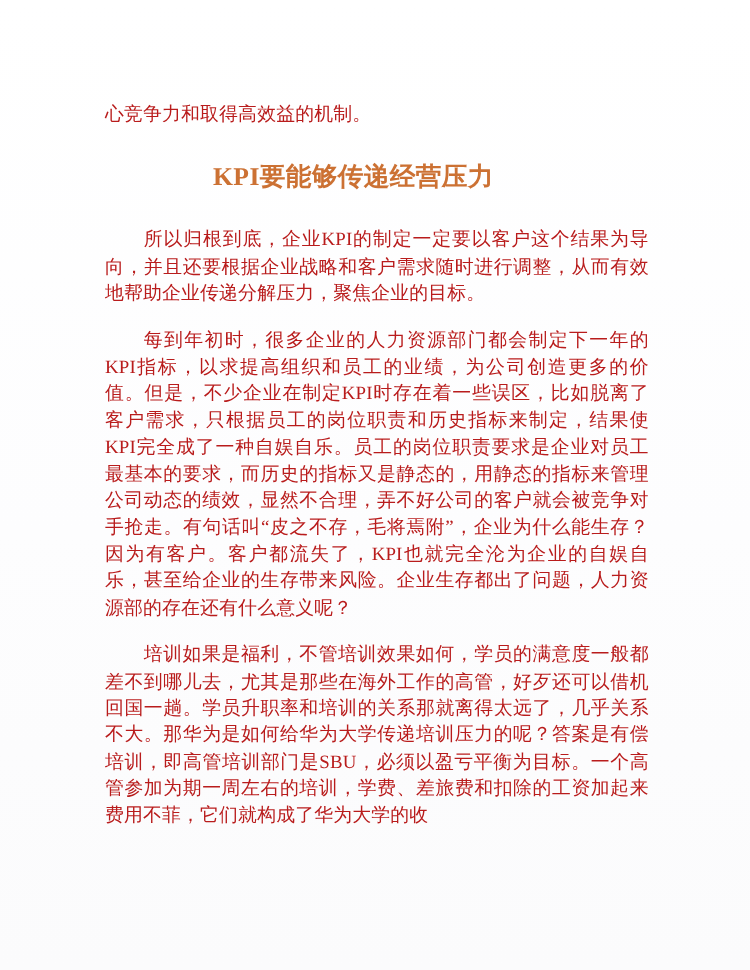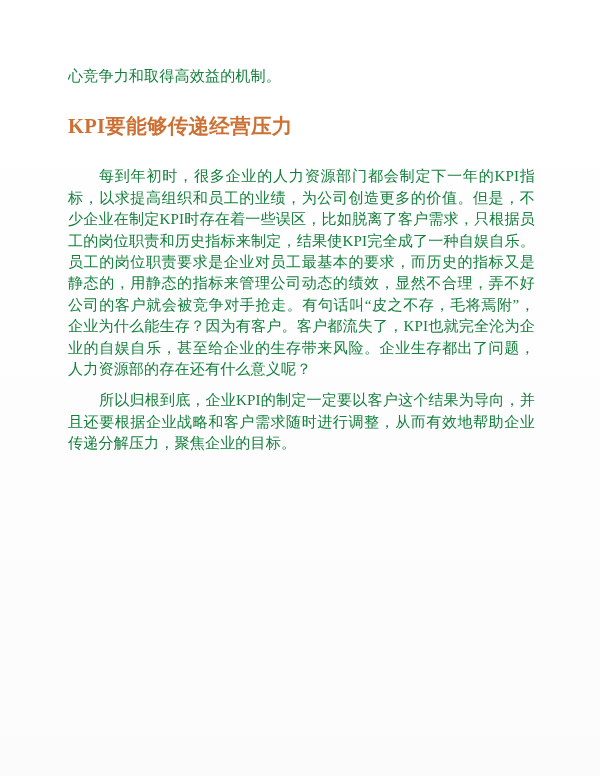--- a/index.html
+++ b/index.html
@@ -32,22 +32,22 @@
     z-index: 0;
   }
 
   #content {
     position: relative;
     z-index: 1;
     padding: 66px 65px 0 68px;
   }
 
   .para {
-    margin: 0;
-    color: #15803d;
+    margin: 16px;
+    color: #b91c1c;
     font-size: 15.1px;
     line-height: 21.4px;
     text-align: justify;
     text-justify: inter-ideograph;
     letter-spacing: 0.12px;
     font-family: "Liberation Serif", "DejaVu Serif", serif;
   }
 
   .para.continuation {
     text-indent: 0;
@@ -61,21 +61,21 @@
     margin-top: 10px;
   }
 
   .heading {
     margin: 0;
     padding: 0;
     color: #cc7133;
     font-size: 20.5px;
     line-height: 26px;
     font-weight: bold;
-    text-align: left;
+    text-align: right;
     letter-spacing: 0.3px;
     font-family: "Liberation Serif", "DejaVu Serif", serif;
     text-indent: 0;
   }
 
   .heading-block {
     margin-top: 26px;
     margin-bottom: 27px;
     padding-right: 140px;
   }
@@ -87,20 +87,21 @@
 
 <div id="page">
   <div id="content">
 
     <p class="para continuation">心竞争力和取得高效益的机制。</p>
 
     <div class="heading-block">
       <h2 class="heading">KPI要能够传递经营压力</h2>
     </div>
 
+    <p class="para indent para-spacer-lg">所以归根到底，企业KPI的制定一定要以客户这个结果为导向，并且还要根据企业战略和客户需求随时进行调整，从而有效地帮助企业传递分解压力，聚焦企业的目标。</p>
+
     <p class="para indent">每到年初时，很多企业的人力资源部门都会制定下一年的KPI指标，以求提高组织和员工的业绩，为公司创造更多的价值。但是，不少企业在制定KPI时存在着一些误区，比如脱离了客户需求，只根据员工的岗位职责和历史指标来制定，结果使KPI完全成了一种自娱自乐。员工的岗位职责要求是企业对员工最基本的要求，而历史的指标又是静态的，用静态的指标来管理公司动态的绩效，显然不合理，弄不好公司的客户就会被竞争对手抢走。有句话叫“皮之不存，毛将焉附”，企业为什么能生存？因为有客户。客户都流失了，KPI也就完全沦为企业的自娱自乐，甚至给企业的生存带来风险。企业生存都出了问题，人力资源部的存在还有什么意义呢？</p>
 
-    <p class="para indent para-spacer-lg">所以归根到底，企业KPI的制定一定要以客户这个结果为导向，并且还要根据企业战略和客户需求随时进行调整，从而有效地帮助企业传递分解压力，聚焦企业的目标。</p>
 
-
+    <p class="para indent para-spacer-lg">培训如果是福利，不管培训效果如何，学员的满意度一般都差不到哪儿去，尤其是那些在海外工作的高管，好歹还可以借机回国一趟。学员升职率和培训的关系那就离得太远了，几乎关系不大。那华为是如何给华为大学传递培训压力的呢？答案是有偿培训，即高管培训部门是SBU，必须以盈亏平衡为目标。一个高管参加为期一周左右的培训，学费、差旅费和扣除的工资加起来费用不菲，它们就构成了华为大学的收</p>
 
   </div>
 </div>
 
 </body></html>

